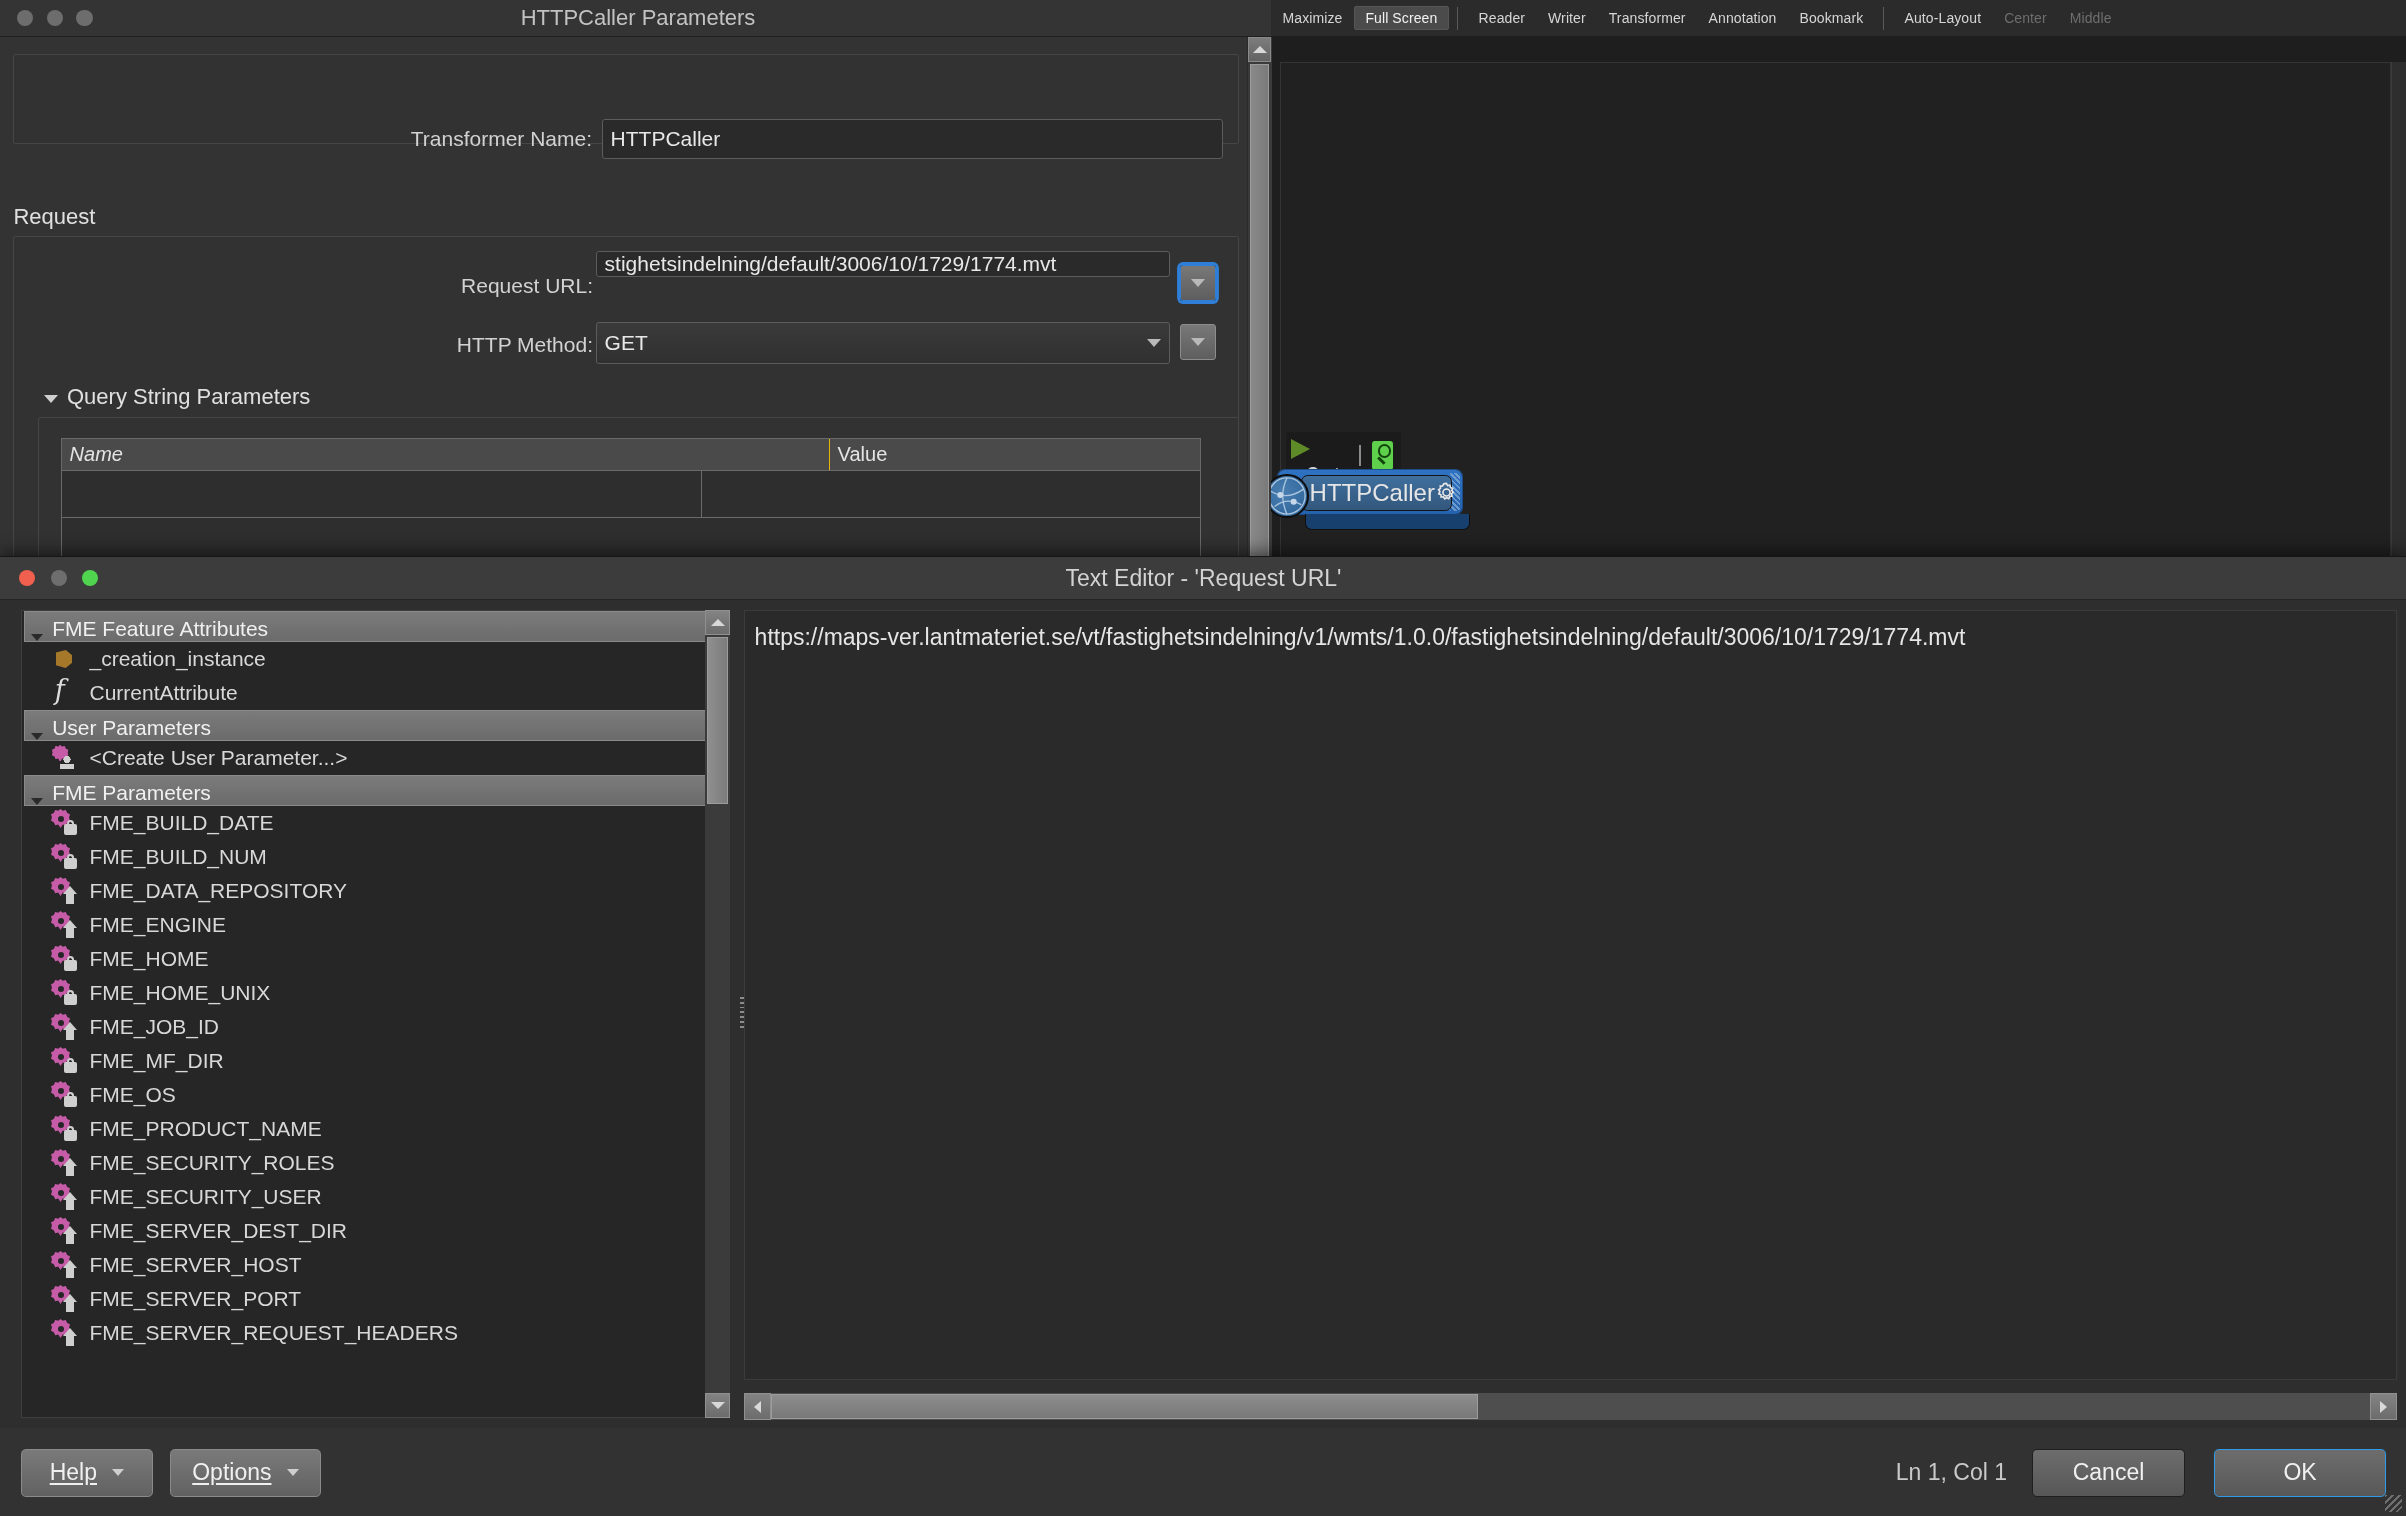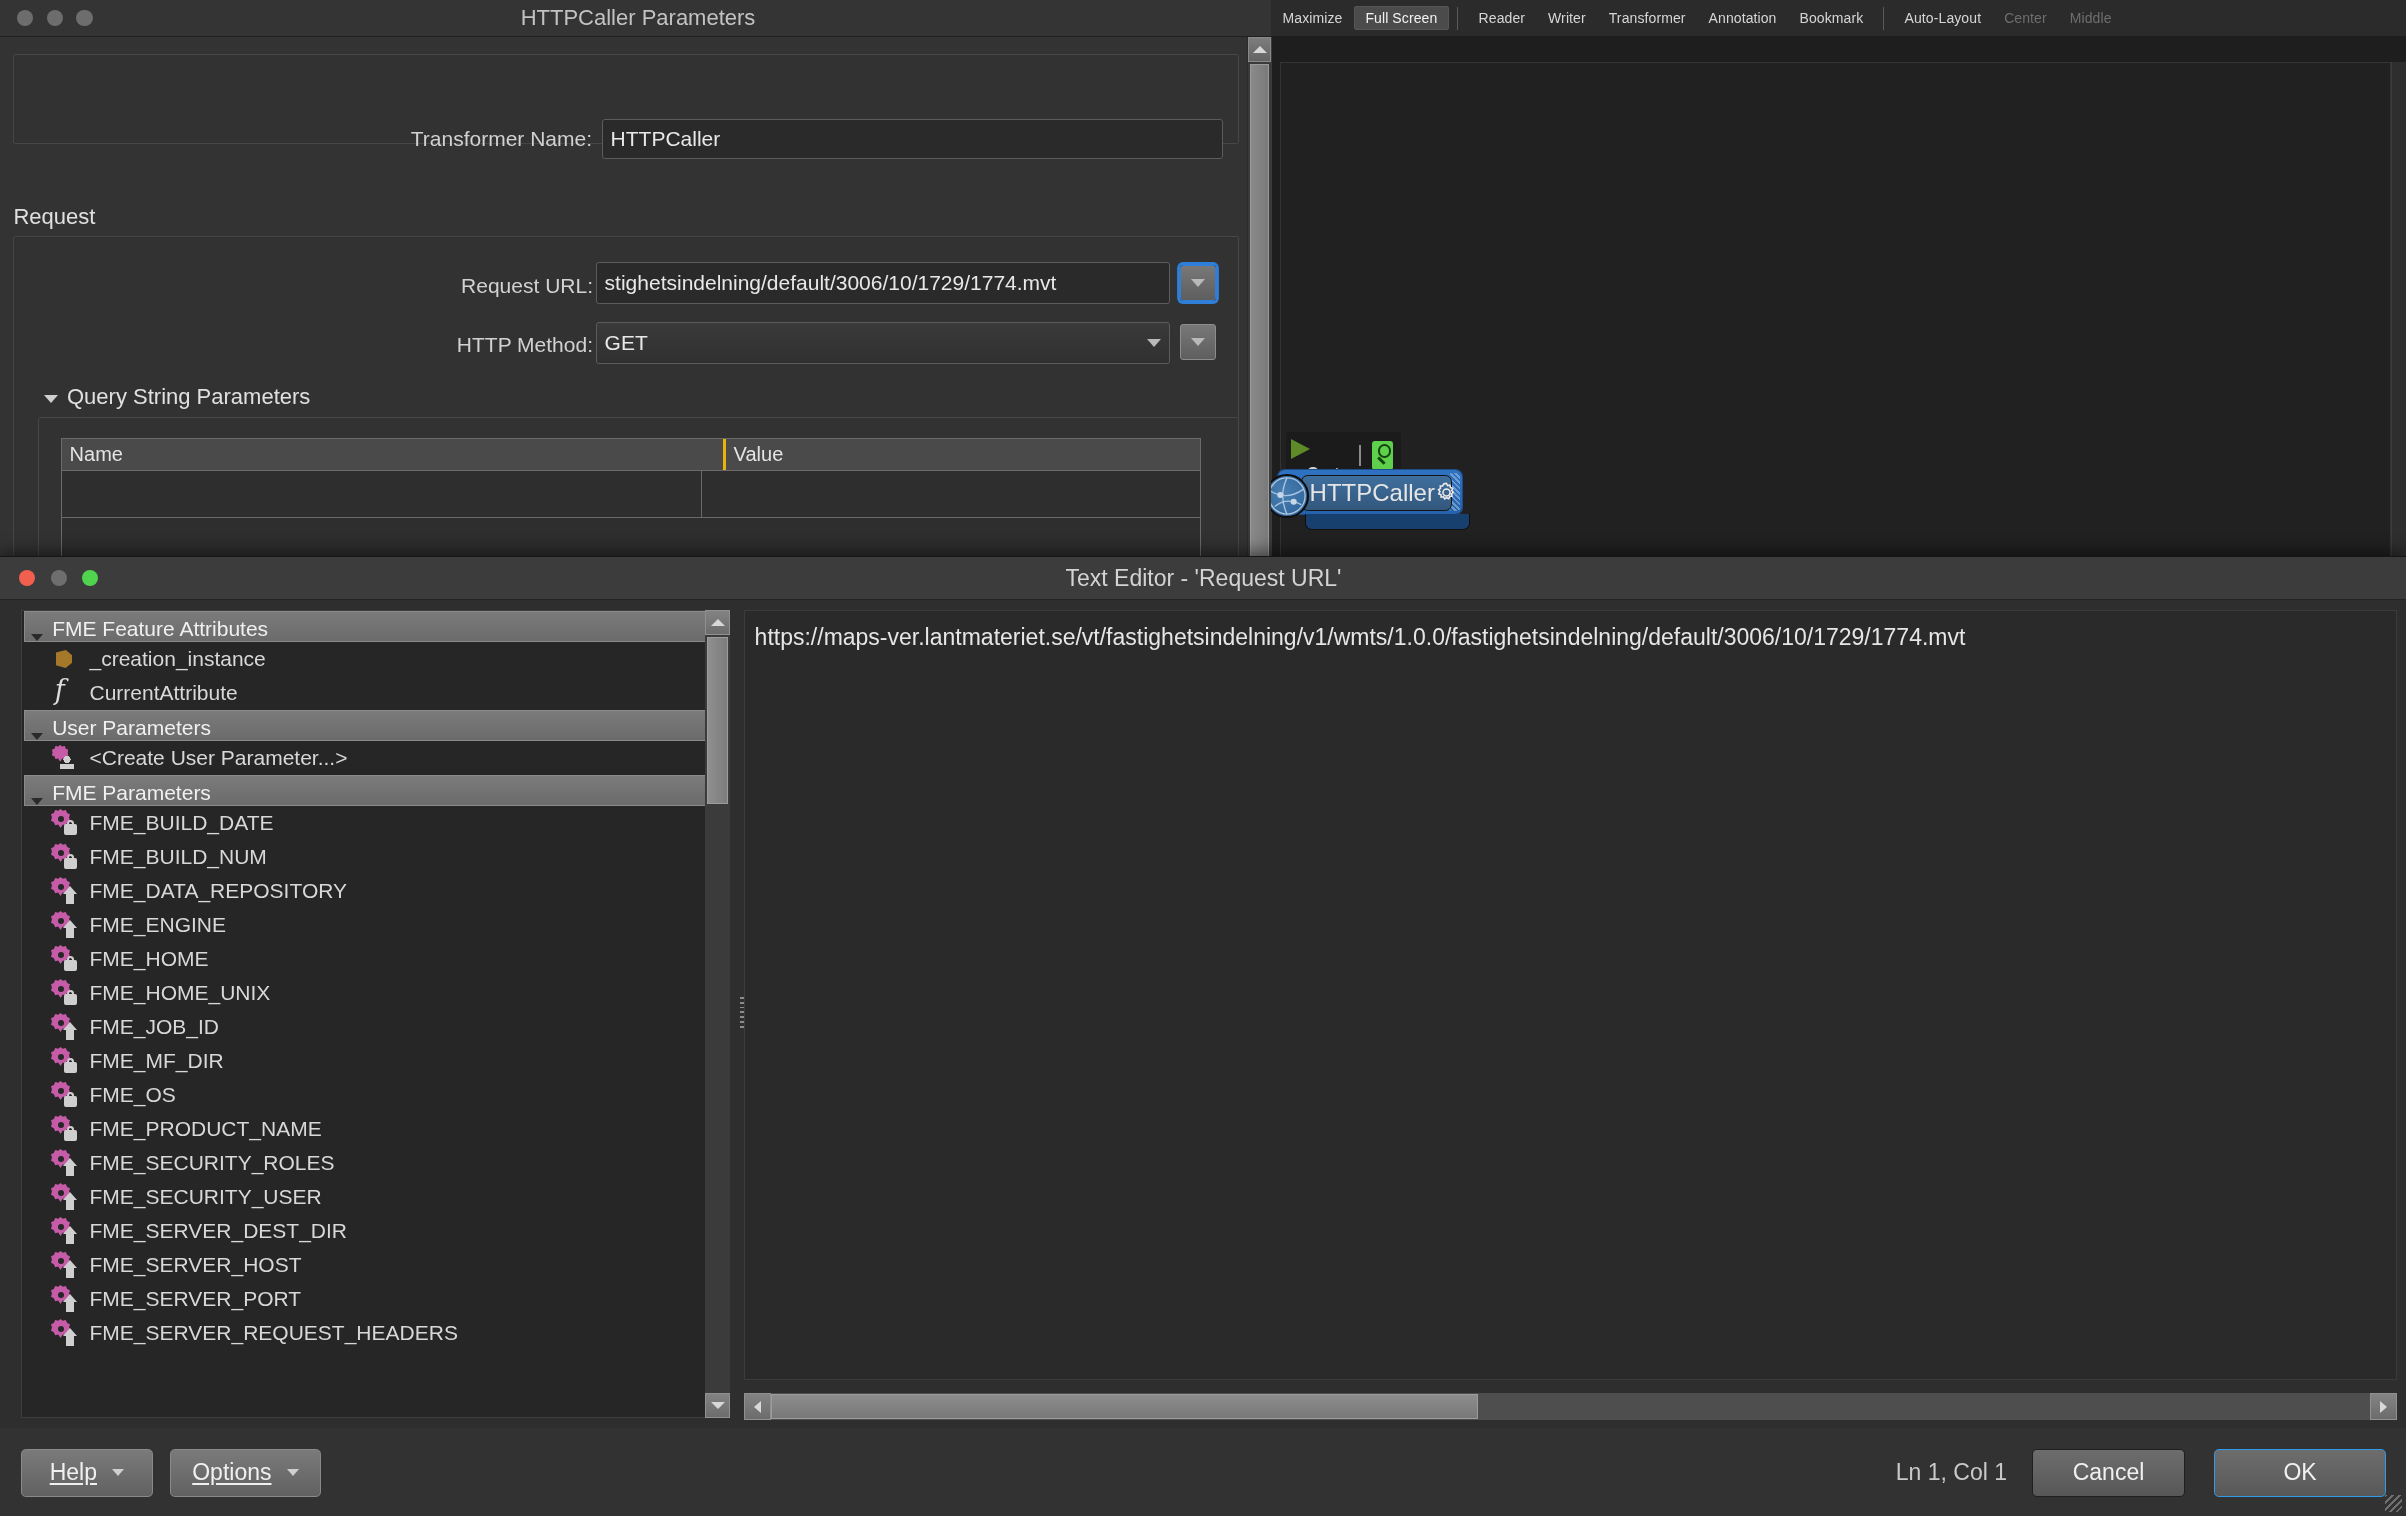--- a/index.html
+++ b/index.html
@@ -209,21 +209,21 @@
   .qtable {
     position: absolute; border: 1px solid #6a6a6a; background: #2e2e2e;
   }
   .qhead {
     display: flex; height: 31px; background: #4a4a4a;
     border-bottom: 1px solid #6a6a6a;
   }
   .qhead div {
     color: #e4e4e4; font-size: 20px; padding: 3.8px 7.6px; box-sizing: border-box;
   }
-  .qh-name { width: 664px; border-right: 3px solid #eab308; }
+  .qh-name { width: 768px; border-right: 1px solid #eab308; font-style: italic; }
   .qh-val { flex: 1; }
   .qrow { display: flex; height: 46px; border-bottom: 1px solid #6a6a6a; }
   .qrow div { box-sizing: border-box; }
   .qr-name { width: 640px; border-right: 1px solid #6a6a6a; }
   .qr-val { flex: 1; }
 
   
   #editor-win {
     position: absolute; left: 0; top: 556px; width: 2407px; height: 960px;
     background: #323232;
@@ -496,21 +496,21 @@
 
       <div class="group-panel" style="left:13.4px;top:17px;width:1224px;height:88px;"></div>
       <div class="field-label" style="left:191px;top:90px;width:401px;">Transformer Name:</div>
       <div class="text-input" style="left:602px;top:82px;width:621px;height:40px;">HTTPCaller</div>
 
       <div class="section-title" style="left:13.4px;top:167px;">Request</div>
 
       <div class="group-panel" style="left:13.4px;top:199px;width:1224px;height:325px;"></div>
 
       <div class="field-label" style="left:153px;top:237px;width:440px;">Request URL:</div>
-      <div class="text-input" style="left:596px;top:225px;width:574px;height:42px;">stighetsindelning/default/3006/10/1729/1774.mvt</div>
+      <div class="text-input" style="left:596px;top:214px;width:574px;height:26px;">stighetsindelning/default/3006/10/1729/1774.mvt</div>
       <div class="drop-btn focused" style="left:1180px;top:228px;">
         <span class="caret-dn"></span>
       </div>
 
       <div class="field-label" style="left:153px;top:296px;width:440px;">HTTP Method:</div>
       <div class="combo" style="left:596px;top:285px;width:574px;height:42px;">
         <span>GET</span>
         <span class="caret-dn"></span>
       </div>
       <div class="drop-btn" style="left:1180px;top:287px;">

